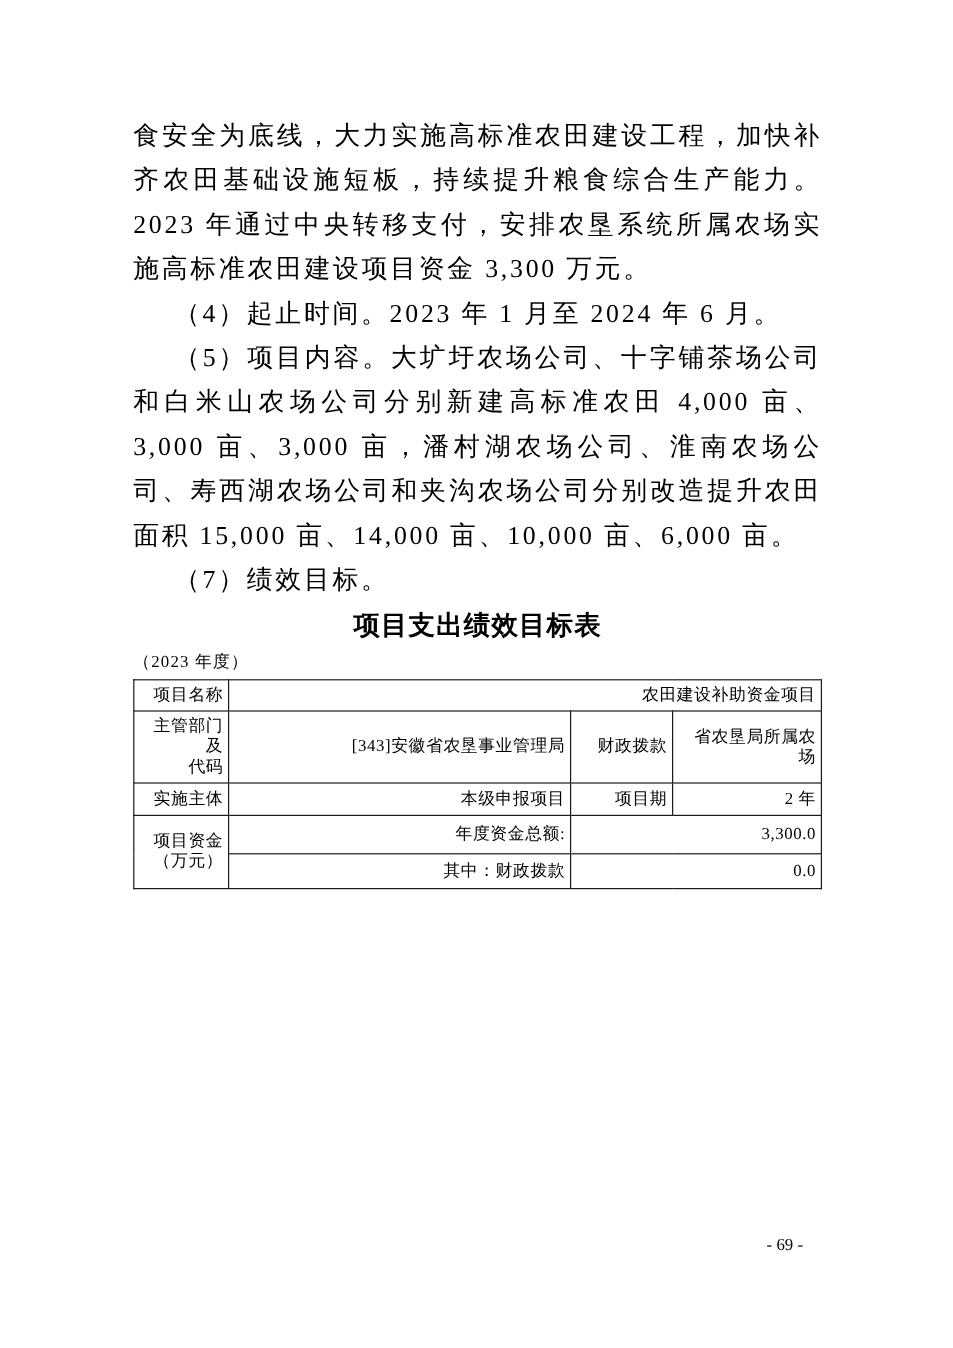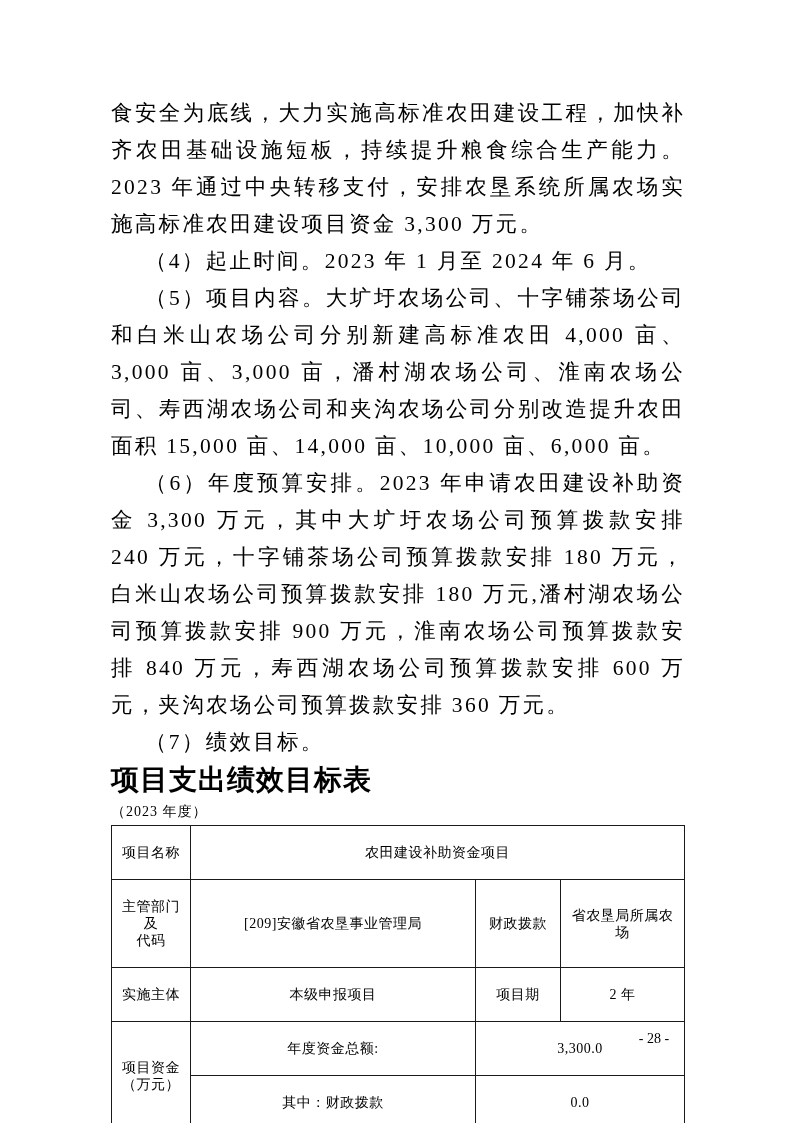--- a/index.html
+++ b/index.html
@@ -29,46 +29,46 @@
     text-align-last: left;
     margin: 0;
   }
   .para.indent {
     text-indent: 34px;
   }
   .table-title {
     margin-top: 4px;
     font-family: "Liberation Sans", "DejaVu Sans", sans-serif;
     font-weight: bold;
-    font-size: 28px;
+    font-size: 22px;
     line-height: 30px;
     letter-spacing: 1px;
-    text-align: left;
+    text-align: center;
   }
   .table-subtitle {
     margin-top: 9px;
     font-size: 14px;
     line-height: 16px;
     letter-spacing: 1px;
     text-align: left;
   }
   table.perf-table {
     margin-top: 5px;
     border-collapse: collapse;
     table-layout: fixed;
     width: 573px;
   }
   table.perf-table td {
     border: 1px solid #1a1a1a;
     font-size: 14px;
     line-height: 17px;
     letter-spacing: 0.5px;
-    text-align: center;
+    text-align: right;
     vertical-align: middle;
-    padding: 18px 4px;
+    padding: 4px 4px;
     overflow: hidden;
   }
   td.pre { white-space: pre-line; }
   td.cell-left { text-align: left; padding-left: 12px; }
   td.cell-left-indent { text-align: left; padding-left: 26px; }
   td.cell-right { text-align: right; padding-right: 9px; }
   tr.r1 { height: 26px; }
   tr.r2 { height: 38px; }
   tr.r3 { height: 27px; }
   tr.r4 { height: 32px; }
@@ -84,42 +84,41 @@
   }
 </style>
 </head>
 <body>
 
 <div class="page-body">
 
   <p class="para">食安全为底线，大力实施高标准农田建设工程，加快补齐农田基础设施短板，持续提升粮食综合生产能力。2023 年通过中央转移支付，安排农垦系统所属农场实施高标准农田建设项目资金 3,300 万元。</p>
   <p class="para indent">（4）起止时间。2023 年 1 月至 2024 年 6 月。</p>
   <p class="para indent">（5）项目内容。大圹圩农场公司、十字铺茶场公司和白米山农场公司分别新建高标准农田 4,000 亩、3,000 亩、3,000 亩，潘村湖农场公司、淮南农场公司、寿西湖农场公司和夹沟农场公司分别改造提升农田面积 15,000 亩、14,000 亩、10,000 亩、6,000 亩。</p>
-  <p class="para indent">（6）年度预算安排。2023 年申请农田建设补助资金 3,300 万元，其中大圹圩农场公司预算拨款安排 240 万元，十字铺茶场公司预算拨款安排 180 万元，白米山农场公司预算拨款安排 180 万元,潘村湖农场公司预算拨款安排 900 万元，淮南农场公司预算拨款安排 840 万元，寿西湖农场公司预算拨款安排 600 万元，夹沟农场公司预算拨款安排 360 万元。</p>
   <p class="para indent">（7）绩效目标。</p>
 
   <div class="table-title">项目支出绩效目标表</div>
   <div class="table-subtitle">（2023 年度）</div>
 
   <table class="perf-table">
     <colgroup>
       <col style="width:79px">
       <col style="width:285px">
       <col style="width:85px">
       <col style="width:124px">
     </colgroup>
     <tbody>
       <tr class="r1">
         <td>项目名称</td>
         <td colspan="3">农田建设补助资金项目</td>
       </tr>
       <tr class="r2">
         <td class="pre">主管部门及
 代码</td>
-        <td>[209]安徽省农垦事业管理局</td>
+        <td>[343]安徽省农垦事业管理局</td>
         <td>财政拨款</td>
         <td>省农垦局所属农场</td>
       </tr>
       <tr class="r3">
         <td>实施主体</td>
         <td>本级申报项目</td>
         <td>项目期</td>
         <td>2 年</td>
       </tr>
       <tr class="r4">
@@ -130,13 +129,13 @@
       </tr>
       <tr class="r5">
         <td class="cell-left-indent">其中：财政拨款</td>
         <td class="cell-right" colspan="2">0.0</td>
       </tr>
     </tbody>
   </table>
 
 </div>
 
-<div class="page-number">- 28 -</div>
+<div class="page-number">- 69 -</div>
 
 </body></html>

